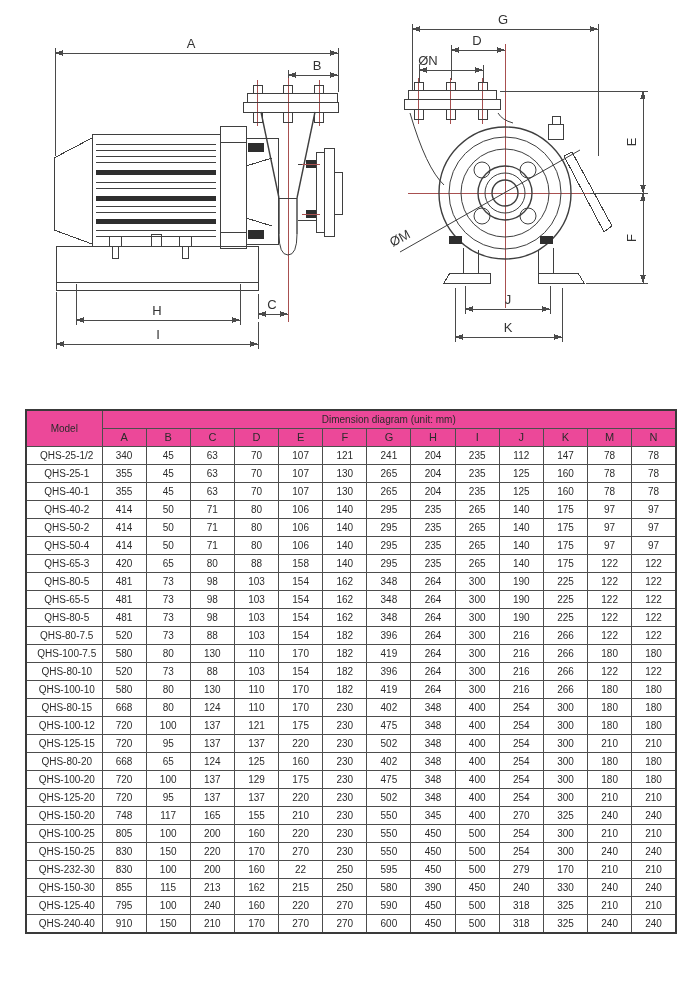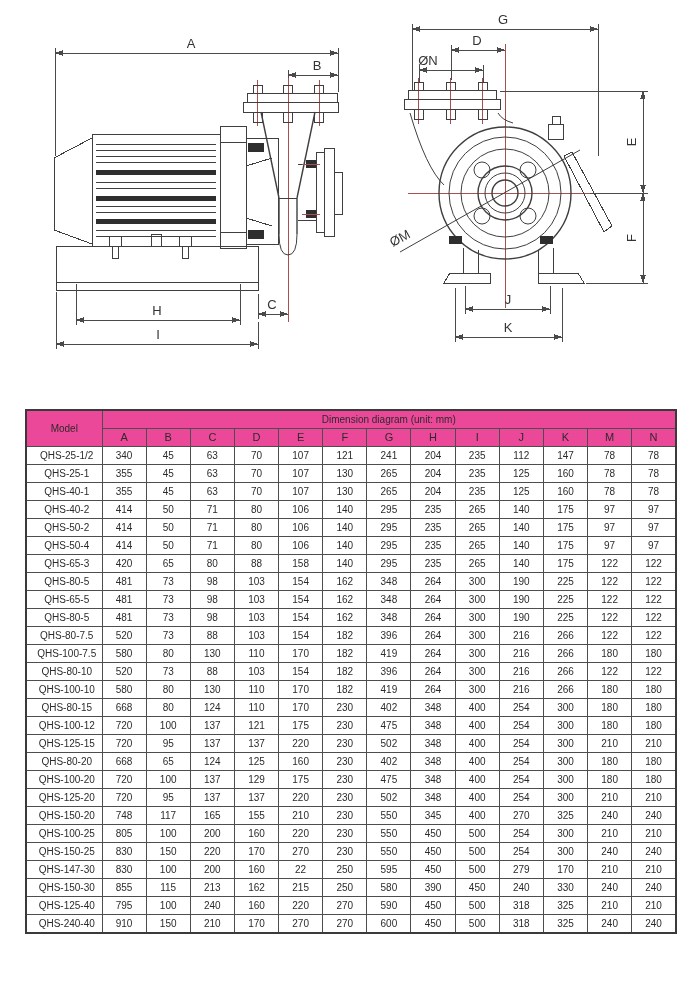--- a/index.html
+++ b/index.html
@@ -647,21 +647,21 @@
           <td>230</td>
           <td>550</td>
           <td>450</td>
           <td>500</td>
           <td>254</td>
           <td>300</td>
           <td>240</td>
           <td>240</td>
         </tr>
         <tr>
-          <td class="model">QHS-147-30</td>
+          <td class="model">QHS-232-30</td>
           <td>830</td>
           <td>100</td>
           <td>200</td>
           <td>160</td>
           <td>22</td>
           <td>250</td>
           <td>595</td>
           <td>450</td>
           <td>500</td>
           <td>279</td>

